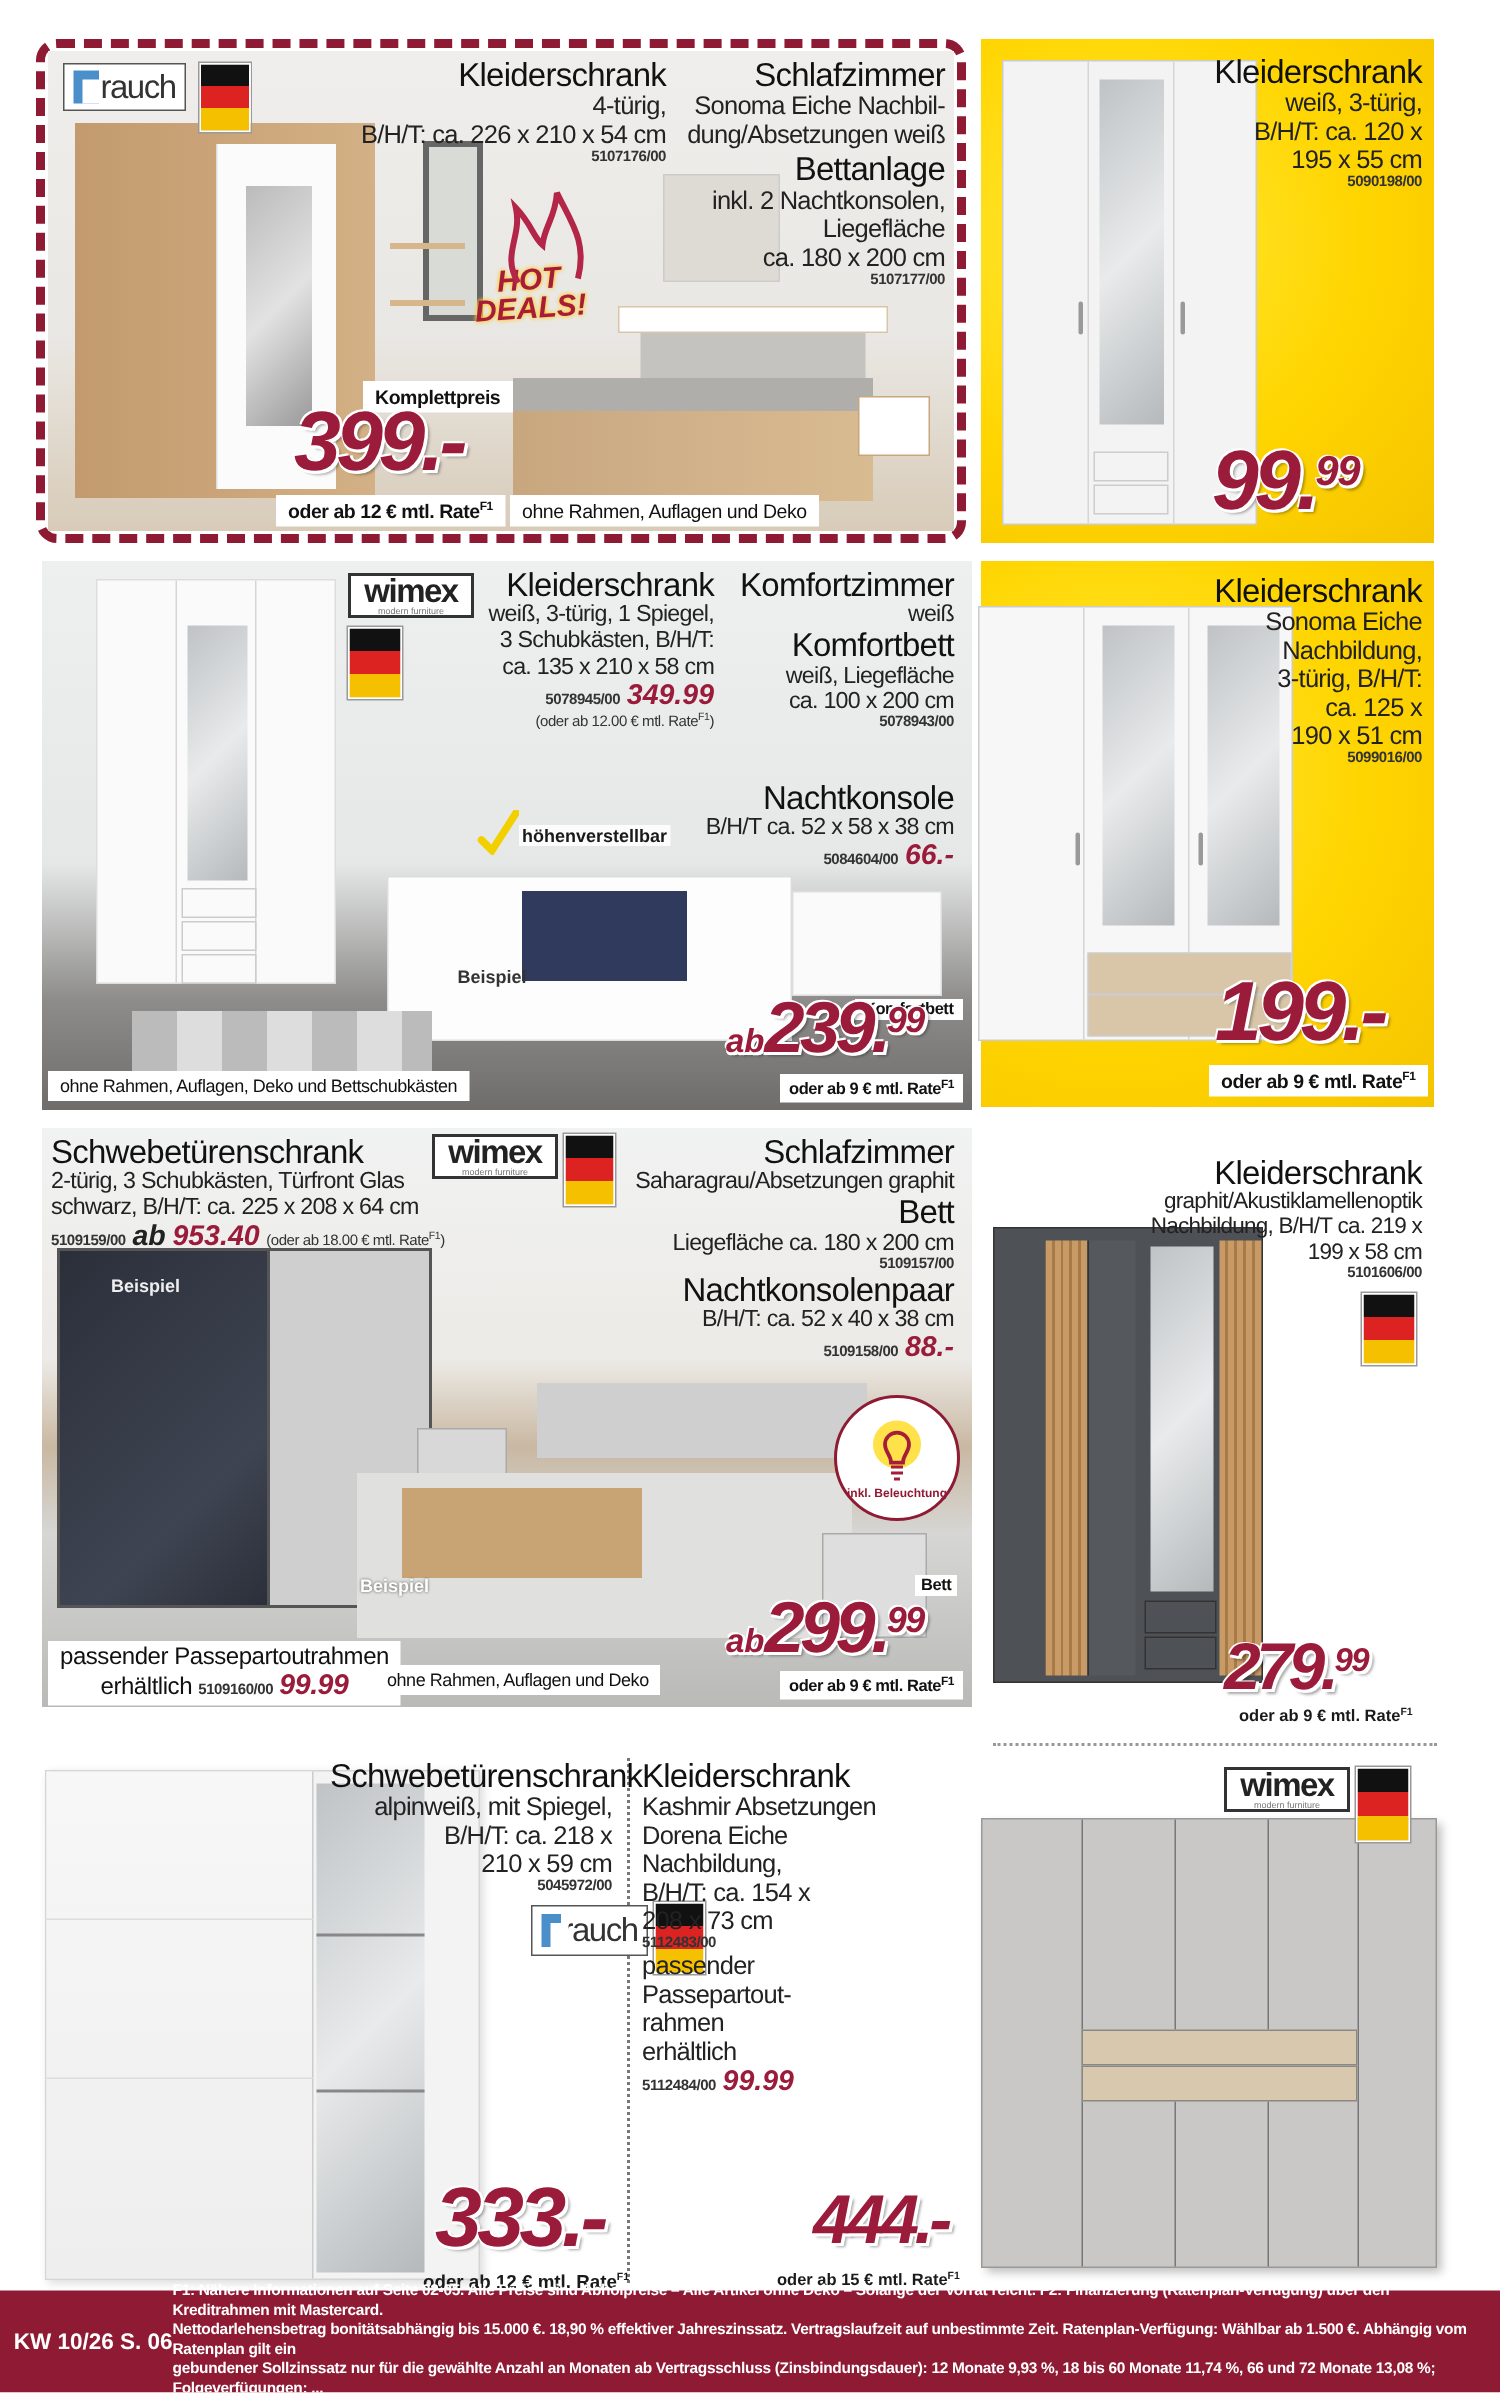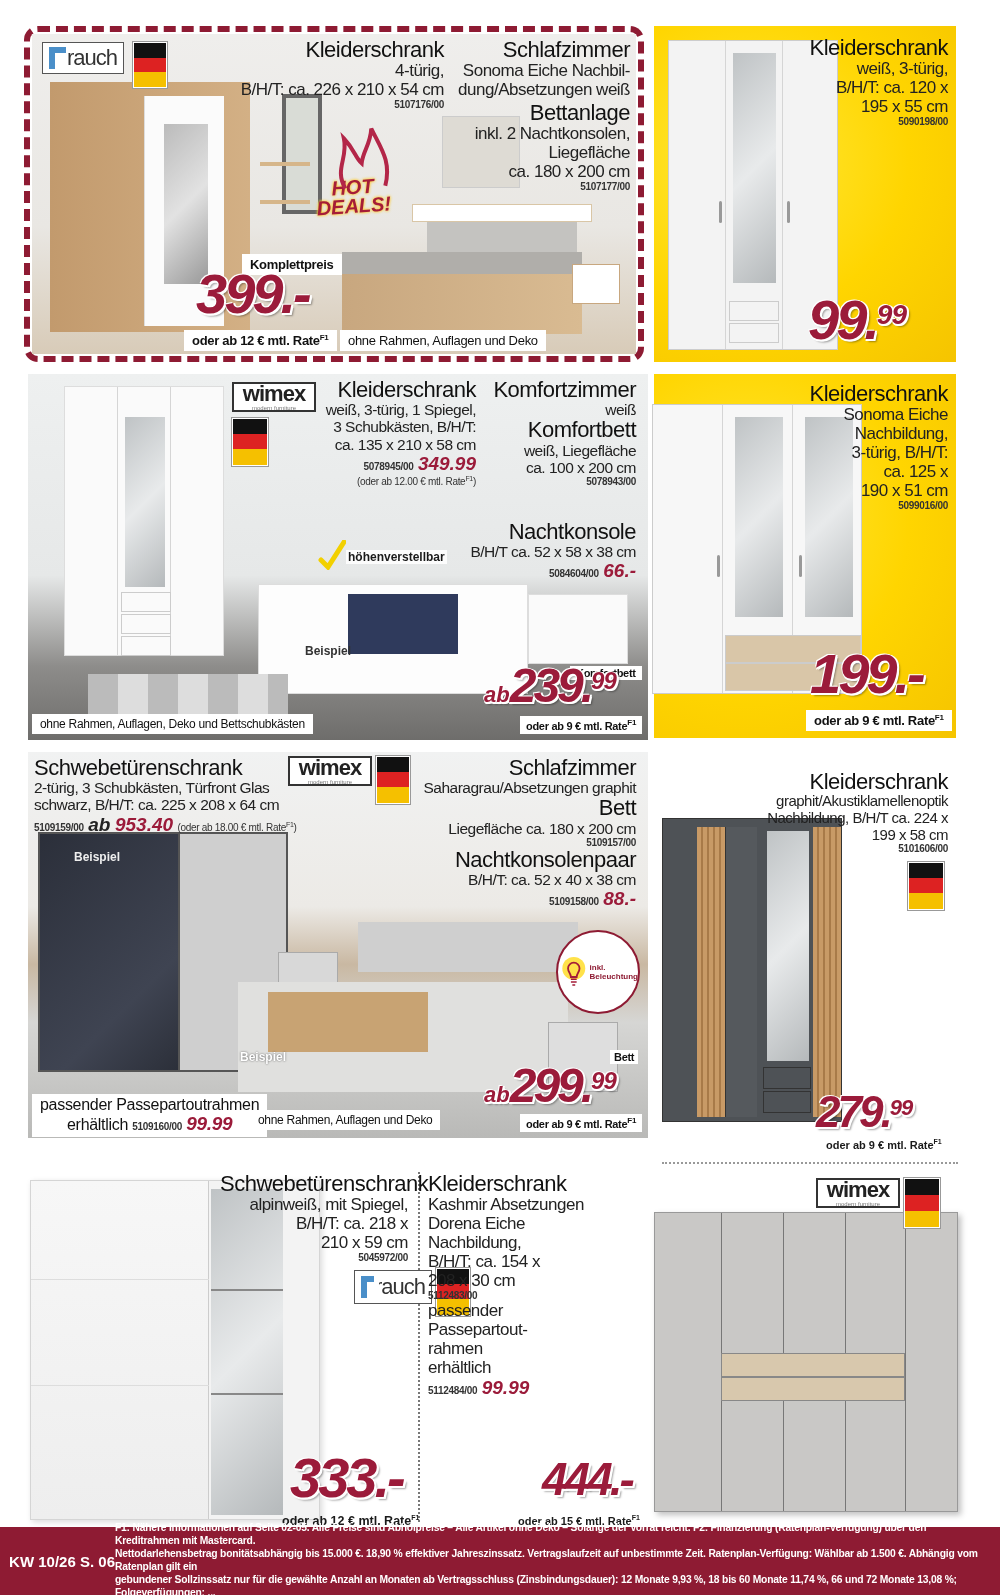--- a/index.html
+++ b/index.html
@@ -218,21 +218,21 @@
   <div class="title">Schlafzimmer</div>
   <div class="sub" style="font-size:15.5px">Saharagrau/Absetzungen graphit</div>
   <div class="title">Bett</div>
   <div class="sub" style="font-size:15.5px">Liegefläche ca. 180 x 200 cm</div>
   <div class="art">5109157/00</div>
   <div class="title">Nachtkonsolenpaar</div>
   <div class="sub" style="font-size:15.5px">B/H/T: ca. 52 x 40 x 38 cm</div>
   <div><span class="art">5109158/00</span> <span class="sm-price">88.-</span></div>
 </div>
 
-<div class="abs" style="left:556px;top:930px;width:84px;height:84px;border-radius:50%;background:#fff;border:2px solid #8e1b33;display:flex;flex-direction:row;align-items:center;justify-content:center">
+<div class="abs" style="left:556px;top:930px;width:84px;height:84px;border-radius:50%;background:#fff;border:2px solid #8e1b33;display:flex;flex-direction:column;align-items:center;justify-content:center">
   <svg width="44" height="46" viewBox="0 0 44 46">
       <circle cx="22" cy="18" r="16" fill="#ffe24a"></circle>
       <path d="M14 18 a8 8 0 1 1 16 0 c0 5 -4 7 -4 12 h-8 c0 -5 -4 -7 -4 -12z" fill="none" stroke="#a51d38" stroke-width="2.5"></path>
       <path d="M18 33 h8 M18 37 h8 M20 41 h4" stroke="#a51d38" stroke-width="2"></path>
     </svg>
   <span style="font-size:8px;font-weight:700;color:#8e1b33">inkl. Beleuchtung</span>
 </div>
 
 <div class="abs" style="left:74px;top:850px;font-weight:700;font-size:12px;color:#eee">Beispiel</div>
 <div class="abs" style="left:240px;top:1050px;font-weight:700;font-size:12px;color:#fff;text-shadow:0 0 2px #555">Beispiel</div>
@@ -250,21 +250,21 @@
   <div style="position:absolute;left:34px;top:8px;width:28px;height:290px;background:repeating-linear-gradient(90deg,#c89a66 0 4px,#a87a48 4px 6px)"></div>
   <div style="position:absolute;left:62px;top:8px;width:32px;height:290px;background:#55595d;border-left:1px solid #333"></div>
   <div class="mirror" style="left:104px;top:12px;width:42px;height:230px"></div>
   <div style="position:absolute;left:150px;top:8px;width:28px;height:290px;background:repeating-linear-gradient(90deg,#c89a66 0 4px,#a87a48 4px 6px)"></div>
   <div style="position:absolute;left:100px;top:248px;width:48px;height:22px;border:1px solid #333"></div>
   <div style="position:absolute;left:100px;top:272px;width:48px;height:22px;border:1px solid #333"></div>
 </div>
 <div class="abs right" style="left:730px;top:770px;width:218px">
   <div class="title">Kleiderschrank</div>
   <div class="sub" style="font-size:15px">graphit/Akustiklamellenoptik</div>
-  <div class="sub" style="font-size:15px">Nachbildung, B/H/T ca. 224 x</div>
+  <div class="sub" style="font-size:15px">Nachbildung, B/H/T ca. 219 x</div>
   <div class="sub" style="font-size:15px">199 x 58 cm</div>
   <div class="art">5101606/00</div>
 </div>
 <div class="abs flag" style="left:908px;top:862px;width:36px;height:48px"></div>
 <div class="abs price" style="left:816px;top:1090px;font-size:44px;line-height:1"><span>279.</span><sup>99</sup></div>
 <div class="abs" style="left:826px;top:1138px;font-weight:700;font-size:11px"><span>oder ab 9 € mtl. Rate</span><sup style="font-size:7px">F1</sup></div>
 
 <div class="doth" style="left:662px;top:1162px;width:296px"></div>
 <div class="dotsep" style="left:418px;top:1172px;height:350px"></div>
 
@@ -290,21 +290,21 @@
 <div class="abs flag" style="left:436px;top:1268px;width:34px;height:48px"></div>
 <div class="abs price" style="left:290px;top:1450px;font-size:56px;line-height:1">333.-</div>
 <div class="abs" style="left:282px;top:1514px;font-weight:700;font-size:12.5px"><span>oder ab 12 € mtl. Rate</span><sup style="font-size:7px">F1</sup></div>
 
 <div class="abs" style="left:428px;top:1172px;width:230px">
   <div class="title">Kleiderschrank</div>
   <div class="sub">Kashmir Absetzungen</div>
   <div class="sub">Dorena Eiche</div>
   <div class="sub">Nachbildung,</div>
   <div class="sub">B/H/T: ca. 154 x</div>
-  <div class="sub">208 x 30 cm</div>
+  <div class="sub">208 x 73 cm</div>
   <div class="art">5112483/00</div>
   <div style="">
     <div class="sub">passender</div>
     <div class="sub">Passepartout-</div>
     <div class="sub">rahmen</div>
     <div class="sub">erhältlich</div>
     <div><span class="art">5112484/00</span> <span class="sm-price">99.99</span></div>
   </div>
 </div>
 <div class="abs" style="left:654px;top:1212px;width:304px;height:300px;background:#c9c8c6;border:1px solid #999;box-shadow:3px 3px 6px rgba(0,0,0,.25)">

